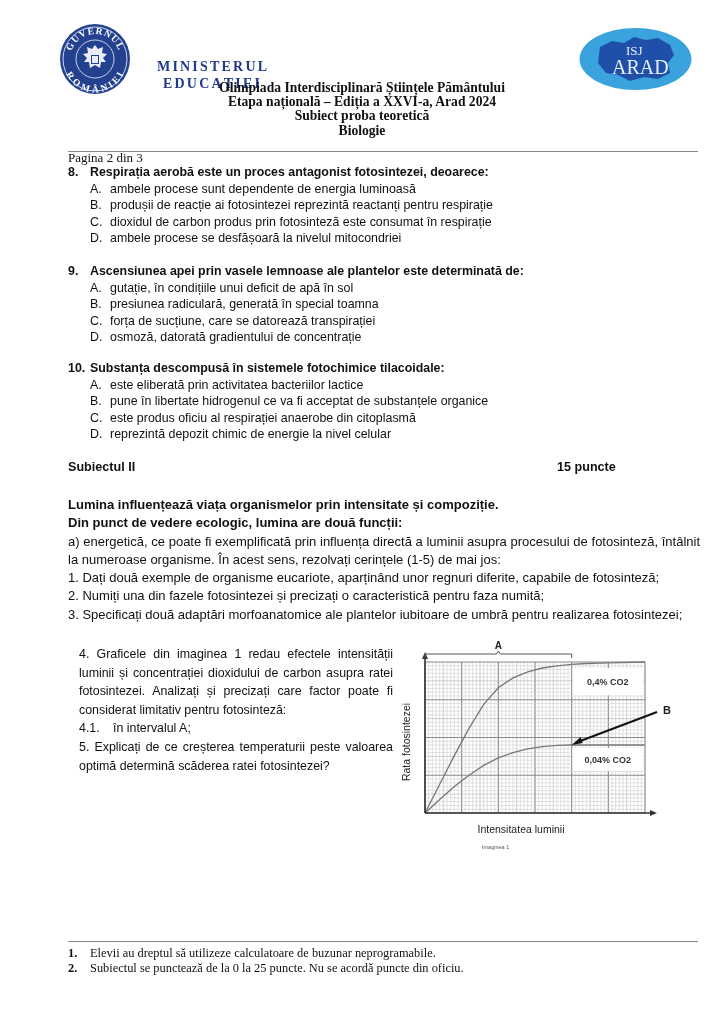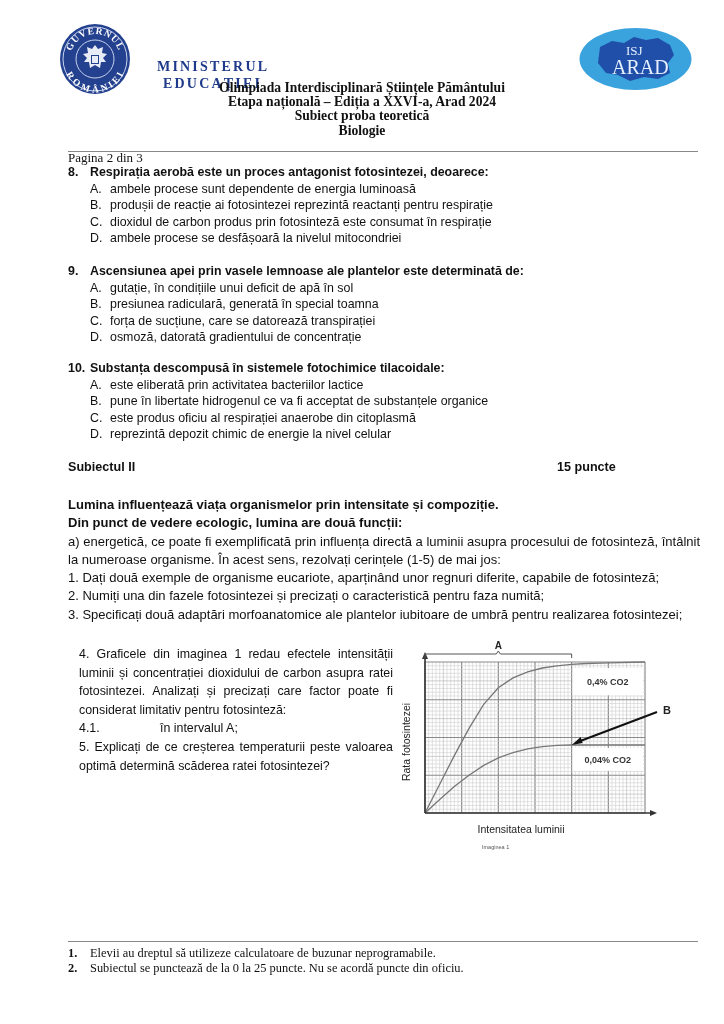--- a/index.html
+++ b/index.html
@@ -24,21 +24,21 @@
   #q9 { top: 263px; }
   #q10 { top: 360px; }
 
   #subject-title { position: absolute; left: 68px; top: 460px; font-family: "Liberation Sans", sans-serif; font-weight: bold; font-size: 12.6px; }
   #subject-points { position: absolute; left: 557px; top: 460px; font-family: "Liberation Sans", sans-serif; font-weight: bold; font-size: 12.6px; }
 
   .para { position: absolute; left: 68px; width: 632px; font-family: "Liberation Sans", sans-serif; font-size: 13px; line-height: 18.3px; }
   #intro { top: 496px; }
   #intro .b { font-weight: bold; }
   #task4 { position: absolute; left: 68px; top: 645px; width: 314px; font-family: "Liberation Sans", sans-serif; font-size: 12.4px; line-height: 18.6px; text-align: justify; margin-left: 11px; }
-  #task4 .sub { display: flex; gap: 47px; }
+  #task4 .sub { display: flex; }
   #task4 .sub .n { width: 34px; }
 
   
   #chart { position: absolute; left: 395px; top: 630px; width: 320px; height: 230px; }
 
   
   #footer-rule { position: absolute; left: 68px; right: 26px; top: 941px; border-top: 1.5px solid #888; }
   #footnotes { position: absolute; left: 68px; top: 946px; font-family: "Liberation Serif", serif; font-size: 12.4px; line-height: 15px; }
   #footnotes .fn { display: flex; }
   #footnotes .fn b { width: 22px; }

